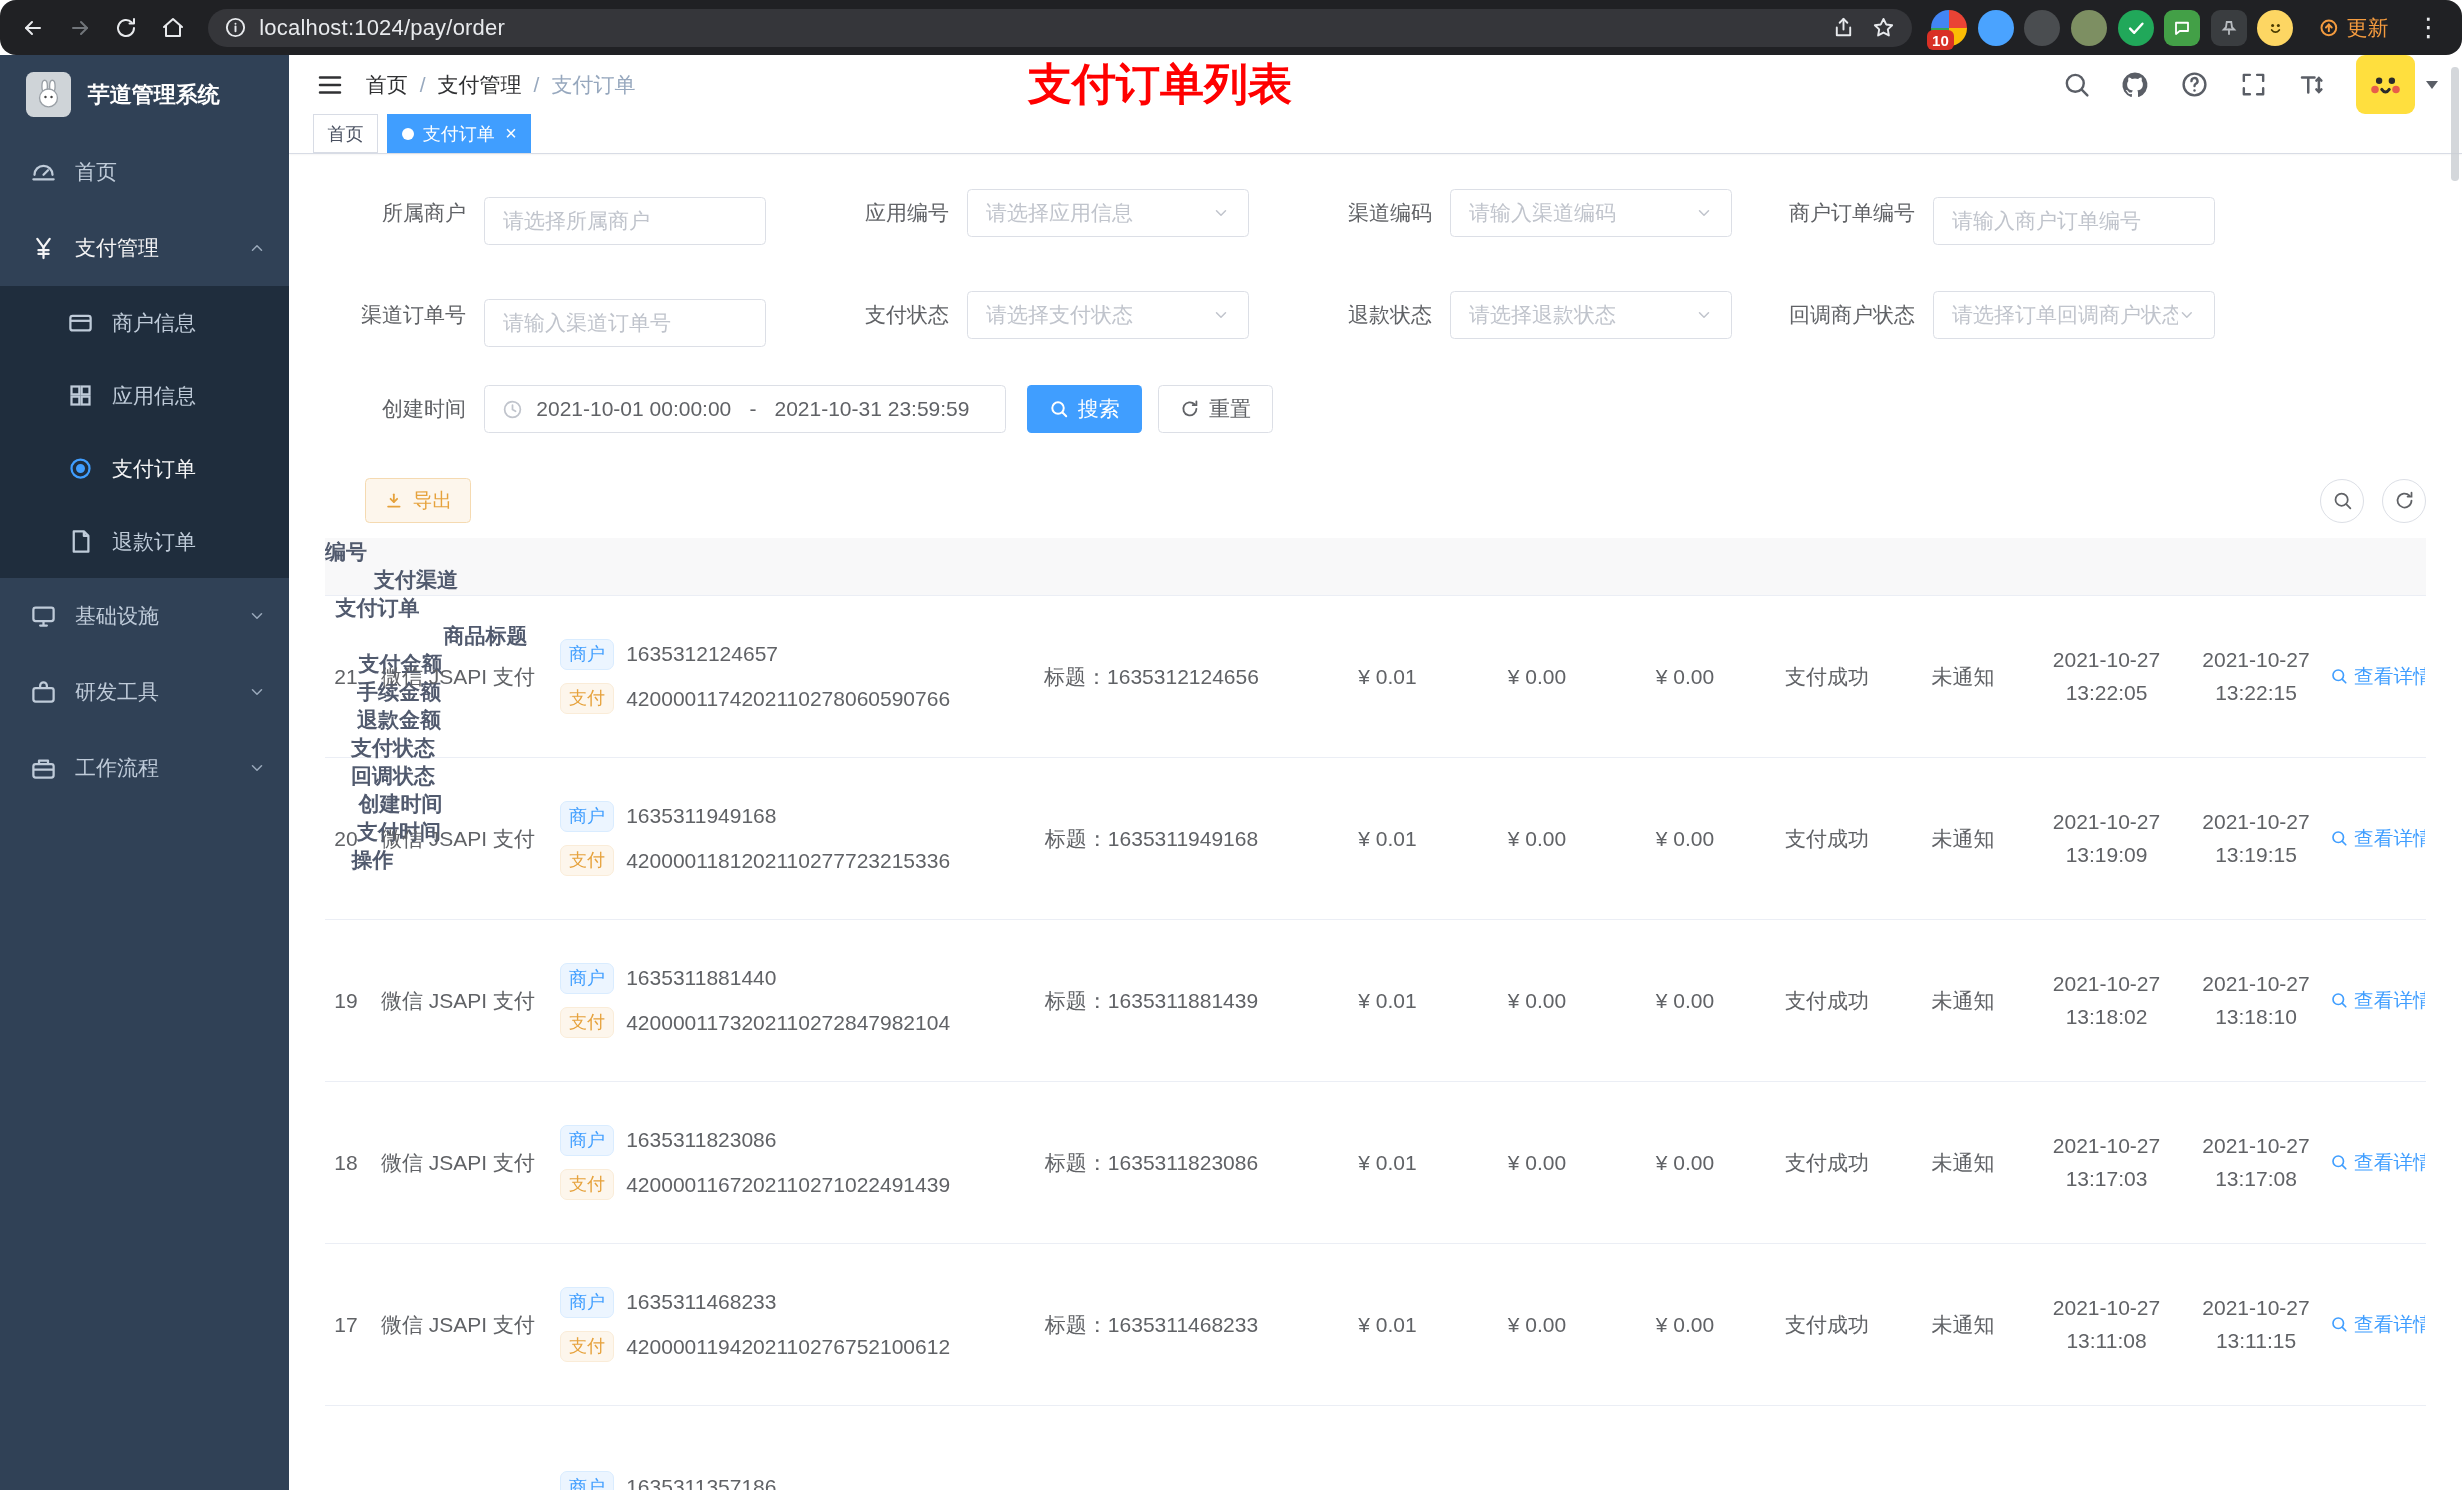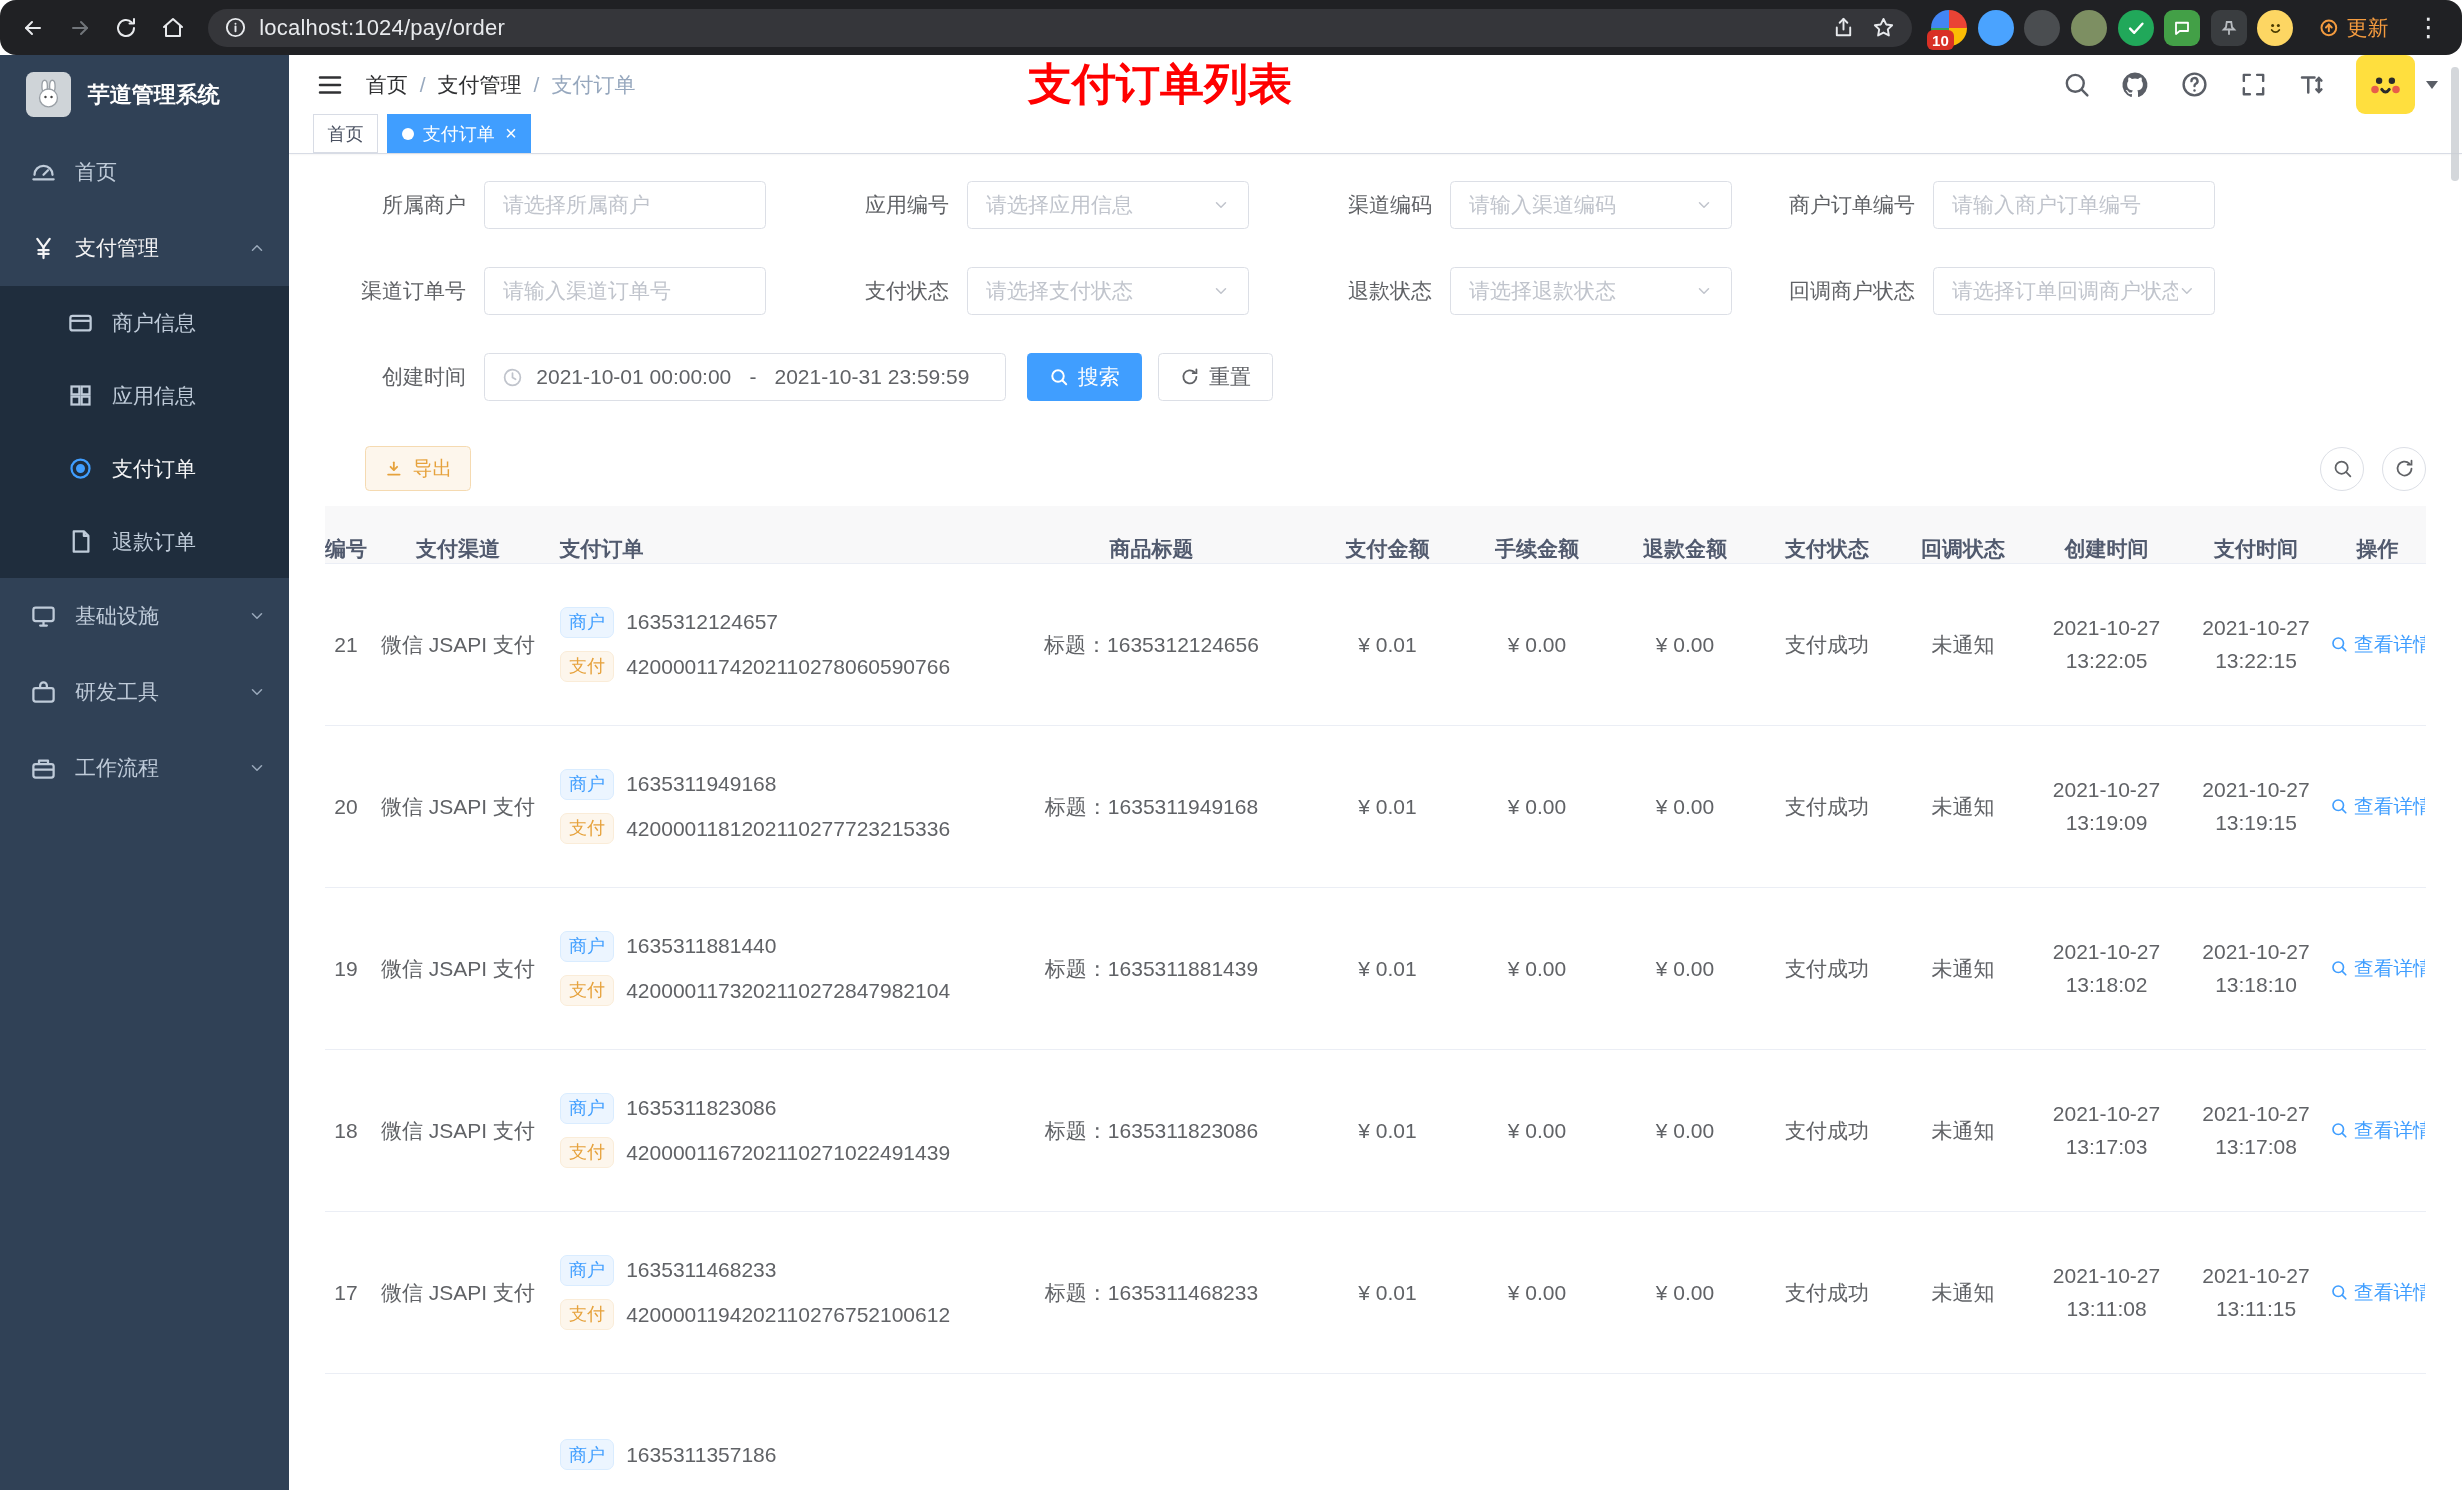--- a/index.html
+++ b/index.html
@@ -58,40 +58,40 @@
   .tag-tab.active { background:#409eff; border-color:#409eff; color:#fff; }
   .tab-dot { width:12px; height:12px; border-radius:50%; background:#fff; }
   .tab-close { font-size:19.7px; line-height:1; margin-left:1.5px; }
 
   
   .content { padding:27px 36px 0 36px; }
   .filter-row { display:flex; margin-bottom:38px; }
   .field { display:flex; align-items:center; margin-right:42px; }
   .field-label { width:159px; text-align:right; padding-right:18px; font-size:21px; color:#606266; flex:0 0 auto; white-space:nowrap; }
   .control { width:282px; height:48px; border:0.8px solid #dcdfe6; border-radius:4.5px; background:#fff; display:flex; align-items:center; padding:0 18px; font-size:21px; color:#c0c4cc; }
-  input.control { outline:none; color:#606266; }
+  input.control { outline:none; color:#606266;margin-top:16px; }
   input.control::placeholder { color:#c0c4cc; }
   .select .ph { white-space:nowrap; overflow:hidden; }
   .select .sel-chev { margin-left:auto; color:#c0c4cc; }
   .date-range { width:522px; height:48px; border:0.8px solid #dcdfe6; border-radius:4.5px; display:flex; align-items:center; gap:13.6px; padding:0 16.7px; font-size:21px; color:#606266; }
   .date-range .clock { color:#c0c4cc; }
   .date-sep { color:#606266; padding:0 4.5px; }
   .btn { height:48px; display:flex; align-items:center; gap:9px; border-radius:4.5px; font-size:21px; padding:0 21px; cursor:pointer; border:0.8px solid transparent; }
   .btn-search { background:#409eff; color:#fff; margin-left:21px; }
   .btn-reset { background:#fff; color:#606266; border-color:#dcdfe6; margin-left:16.7px; }
 
   
   .toolbar { display:flex; align-items:center; justify-content:space-between; margin-top:45px;padding-left:40px; }
   .btn-export { height:45px; font-size:19.7px; padding:0 18px; background:#fdf6ec; color:#e6a23c; border-color:#f5dab1; }
   .right-tools { display:flex; gap:18px; }
   .circle-btn { width:44px; height:44px; border-radius:50%; border:0.8px solid #dcdfe6; background:#fff; color:#606266; display:flex; align-items:center; justify-content:center; cursor:pointer; }
 
   
   .table { margin-top:15px; }
-  .thead { display:flex; align-items:flex-end; height:58px; background:#f8f8f9; border-bottom:0.8px solid #ebeef5; font-weight:700; color:#515a6e; font-size:21px; }
+  .thead { display:flex; align-items:flex-start; height:58px; background:#f8f8f9; border-bottom:0.8px solid #ebeef5; font-weight:700; color:#515a6e; font-size:21px;flex-direction:column; }
   .trow { display:flex; align-items:center; height:162px; border-bottom:0.8px solid #ebeef5; font-size:21px; color:#606266; }
   .cell { text-align:center; flex:0 0 auto; overflow:hidden; }
   .c0{width:42px}.c1{width:182px}.c2{width:442px; text-align:left; padding-left:10.6px;}
   .c3{width:321px}.c4{width:151px}.c5{width:148px}.c6{width:148px}
   .c7{width:136px}.c8{width:136px}.c9{width:151px}.c10{width:148px}.c11{width:95px}
   .order-cell { display:flex; flex-direction:column; gap:13.6px; align-items:flex-start; }
   .order-line { display:flex; align-items:center; gap:12px; }
   .mini-tag { font-size:18px; line-height:1; padding:5.3px 8.3px; border-radius:7px; white-space:nowrap; }
   .tag-blue { color:#409eff; background:#ecf5ff; border:0.8px solid #d9ecff; }
   .tag-orange { color:#e6a23c; background:#fdf6ec; border:0.8px solid #faecd8;font-family:Liberation Mono, monospace; }

